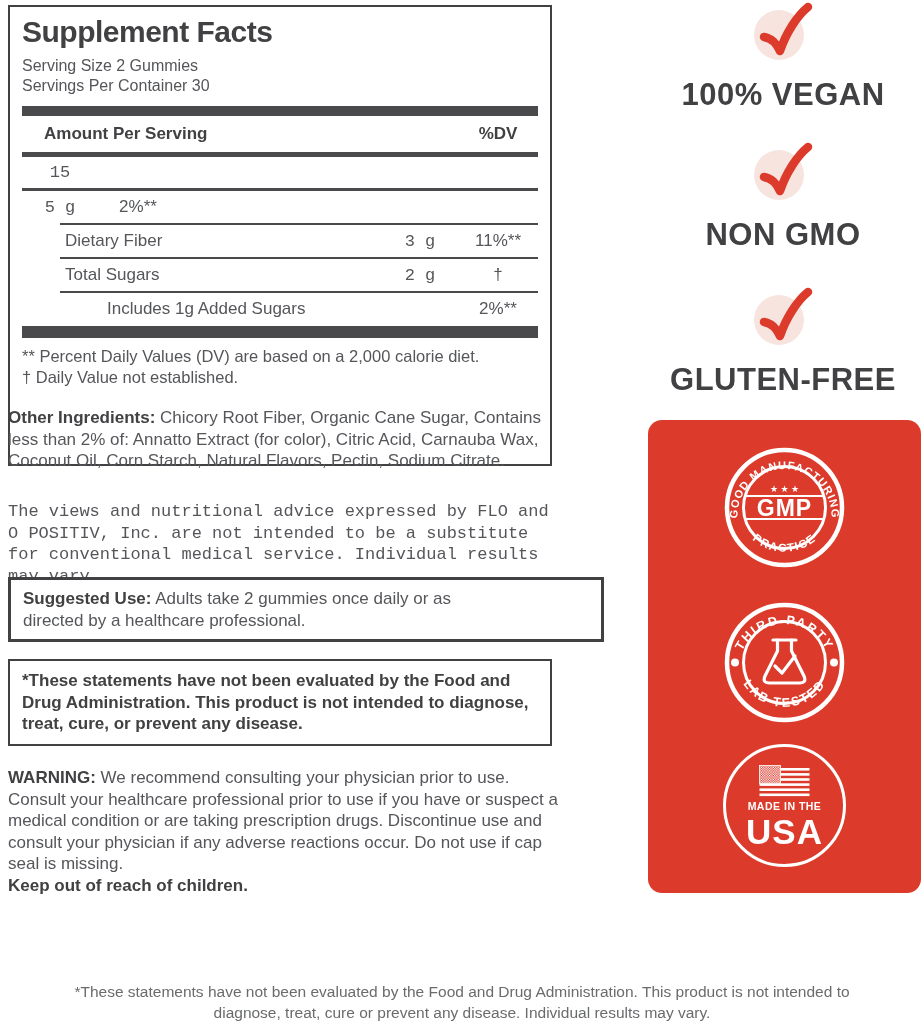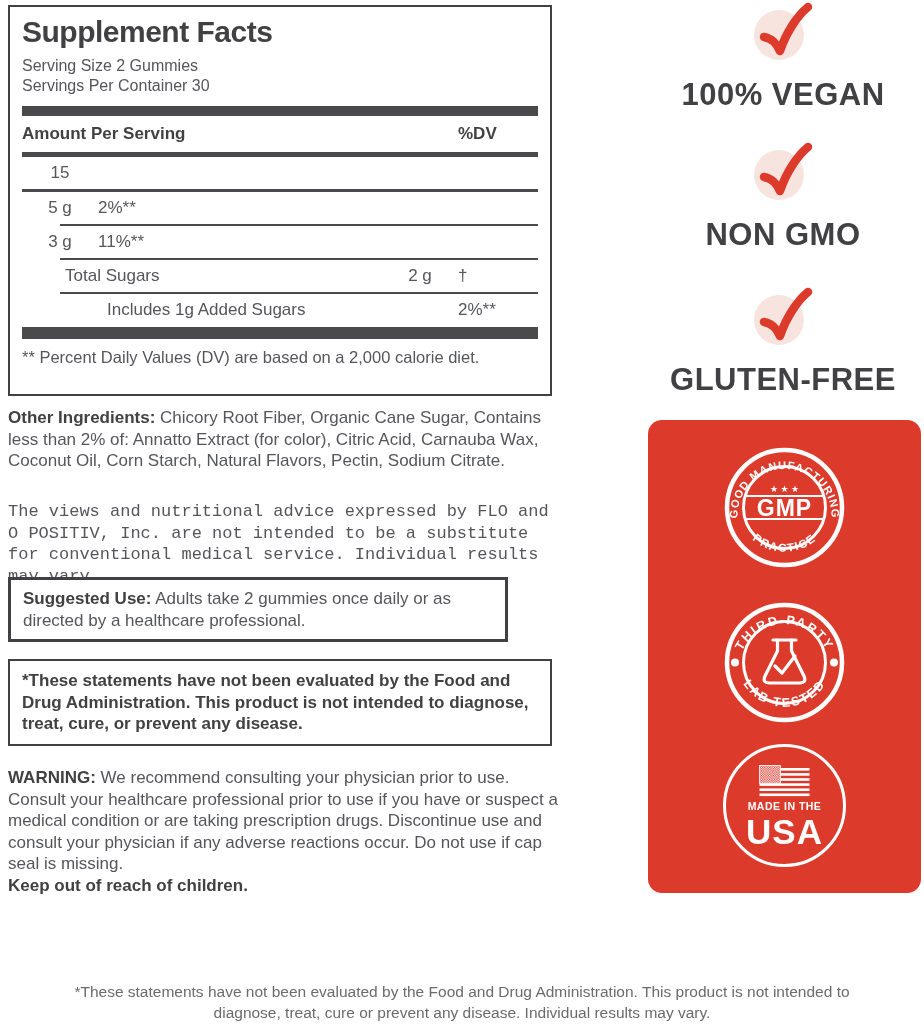--- a/index.html
+++ b/index.html
@@ -9,47 +9,47 @@
     color:var(--gray,#55565A);
   }
   :root{
     --red:#DC3B2C; --pink:#F7E4DF; --dark:#414042; --gray:#55565A;
     --bar:#4A4A4C; --muted:#6A6B6D;
   }
   .abs{position:absolute;}
   b,strong{color:var(--dark);}
   
   #sf-panel{
-    left:8px; top:5px; width:544px; height:391px; box-sizing:border-box;
+    left:8px; top:5px; width:544px; height:461px; box-sizing:border-box;
     border:2px solid var(--dark); padding:6px 12px 8px 12px; background:#fff;
   }
   .sf-title{font-size:30px;font-weight:800;color:var(--dark);letter-spacing:-.5px;margin-top:2px;}
   .sf-serving{font-size:16px;line-height:1.28;color:var(--gray);margin-top:7px;}
   .sf-serving div{margin:0;}
   .sf-bar{background:var(--bar);}
   .bar-thick{height:10px;margin-top:9px;}
   .bar-med{height:5px;}
   .bar-bottom{height:12px;margin-top:1px;}
   .sf-row{display:flex;align-items:baseline;padding:6px 0;font-size:17px;color:var(--gray);}
   .sf-row.header{font-weight:bold;color:var(--dark);padding:8px 0;}
-  .sf-name{flex:1;}
+  .sf-name{flex:1;margin-left:22px;}
   .ind1{margin-left:13px;}
   .ind2{margin-left:43px;}
   .ind3{margin-left:85px;}
-  .sf-amt{width:76px;text-align:center;}
-  .sf-dv{width:80px;text-align:left;}
+  .sf-amt{width:76px;text-align:center;font-family:Liberation Mono, monospace;}
+  .sf-dv{width:80px;text-align:center;}
   .sf-sep{height:2px;background:var(--bar);}
   .sf-sep.thick{height:3px;}
   .sf-sep.ind{margin-left:38px;}
   .sf-notes{margin-top:8px;font-size:16.5px;line-height:1.3;color:var(--gray);}
   
   .para{left:8px;font-size:17px;line-height:1.27;color:var(--gray);}
   #other-ingredients{top:407px;width:552px;}
   #advice{top:501px;width:556px;font-family:Liberation Mono, monospace;}
-  #suggested-box{top:577px;width:500px;box-sizing:border-box;border:3px solid var(--dark);
+  #suggested-box{top:577px;width:596px;box-sizing:border-box;border:3px solid var(--dark);
     padding:8px 12px;background:#fff;}
   #suggested-box .inner{max-width:432px;}
   #fda-box{top:659px;width:544px;box-sizing:border-box;border:2px solid var(--dark);
     padding:9px 12px;background:#fff;font-weight:bold;color:var(--dark);}
   #warning{top:767px;width:556px;}
   #warning .tail{display:block;font-weight:bold;color:var(--dark);}
   
   .vbadge{position:absolute;left:652px;width:262px;text-align:center;}
   .vbadge svg{display:block;margin:0 auto;overflow:visible;}
   .vbadge-label{margin-top:15px;font-size:31px;font-weight:800;color:var(--dark);letter-spacing:.5px;}
@@ -90,20 +90,21 @@
   </div>
   <div class="sf-sep thick"></div>
 
   <div class="sf-row">
     <div class="sf-amt">5 g</div>
     <div class="sf-dv">2%**</div>
   </div>
   <div class="sf-sep ind"></div>
 
   <div class="sf-row">
+    <div class="sf-name ind2">Dietary Fiber</div>
     <div class="sf-amt">3 g</div>
     <div class="sf-dv">11%**</div>
   </div>
   <div class="sf-sep ind"></div>
 
   <div class="sf-row">
     <div class="sf-name ind2">Total Sugars</div>
     <div class="sf-amt">2 g</div>
     <div class="sf-dv">†</div>
   </div>
@@ -111,20 +112,21 @@
 
   <div class="sf-row">
     <div class="sf-name ind3">Includes 1g Added Sugars</div>
     <div class="sf-amt"></div>
     <div class="sf-dv">2%**</div>
   </div>
   <div class="sf-bar bar-bottom"></div>
 
   <div class="sf-notes">
     <div>** Percent Daily Values (DV) are based on a 2,000 calorie diet.</div>
+    <div>† Daily Value not established.</div>
   </div>
 </div>
 
 <div id="other-ingredients" class="abs para">
   <b>Other Ingredients:</b><span> Chicory Root Fiber, Organic Cane Sugar, Contains less than 2% of: Annatto Extract (for color), Citric Acid, Carnauba Wax, Coconut Oil, Corn Starch, Natural Flavors, Pectin, Sodium Citrate.</span>
 </div>
 
 <div id="advice" class="abs para">The views and nutritional advice expressed by FLO and O POSITIV, Inc. are not intended to be a substitute for conventional medical service. Individual results may vary.</div>
 
 <div id="suggested-box" class="abs para">

